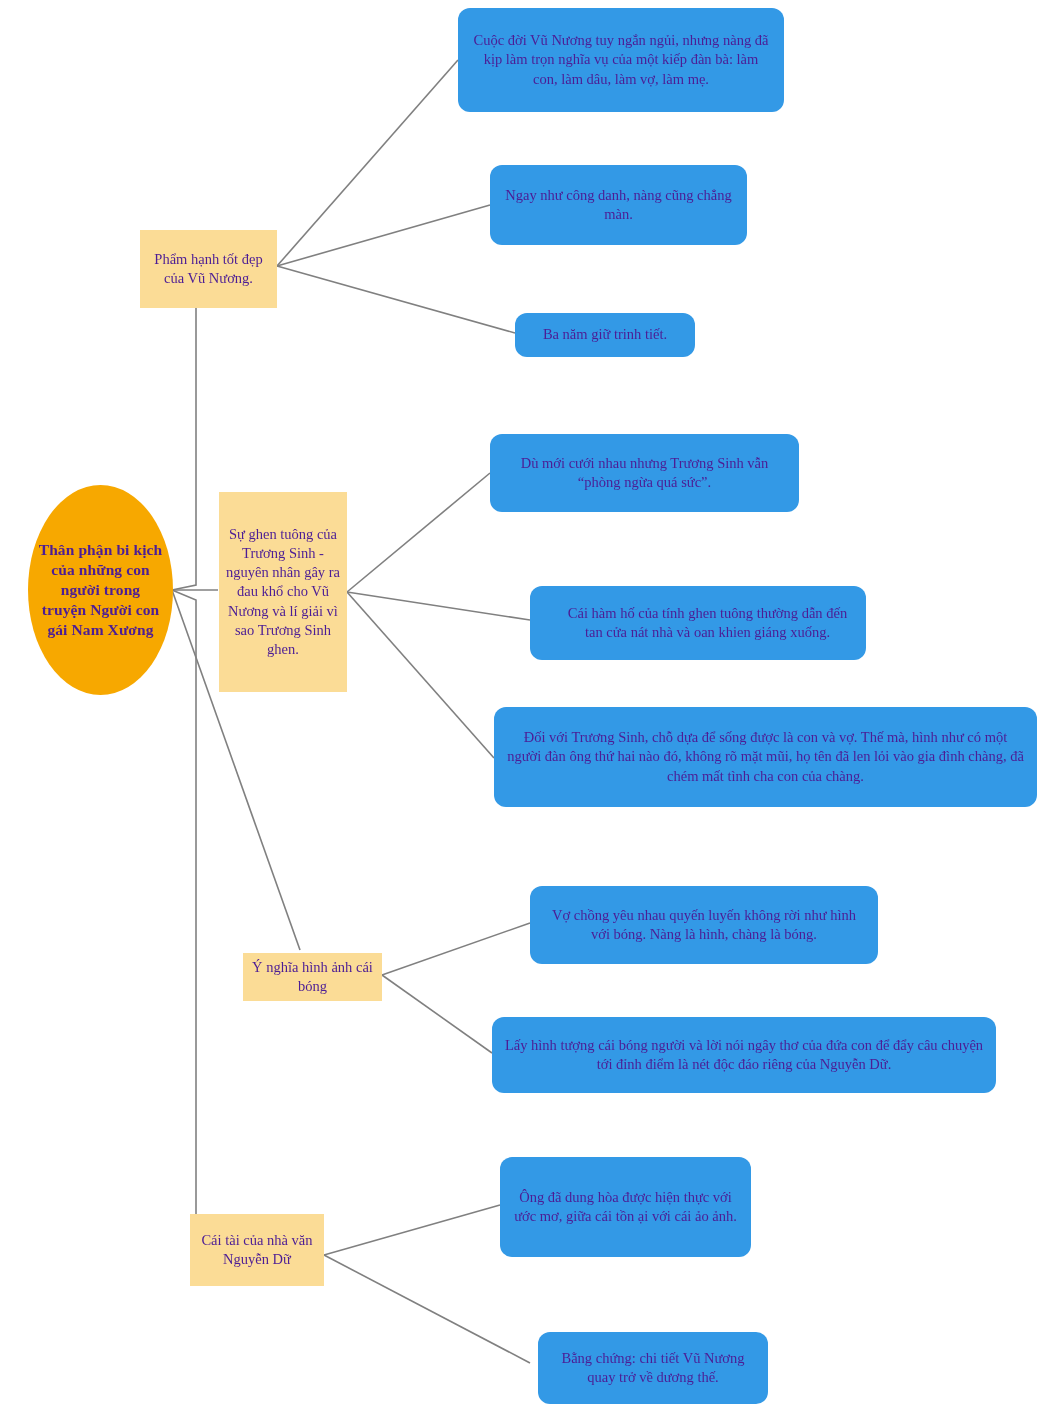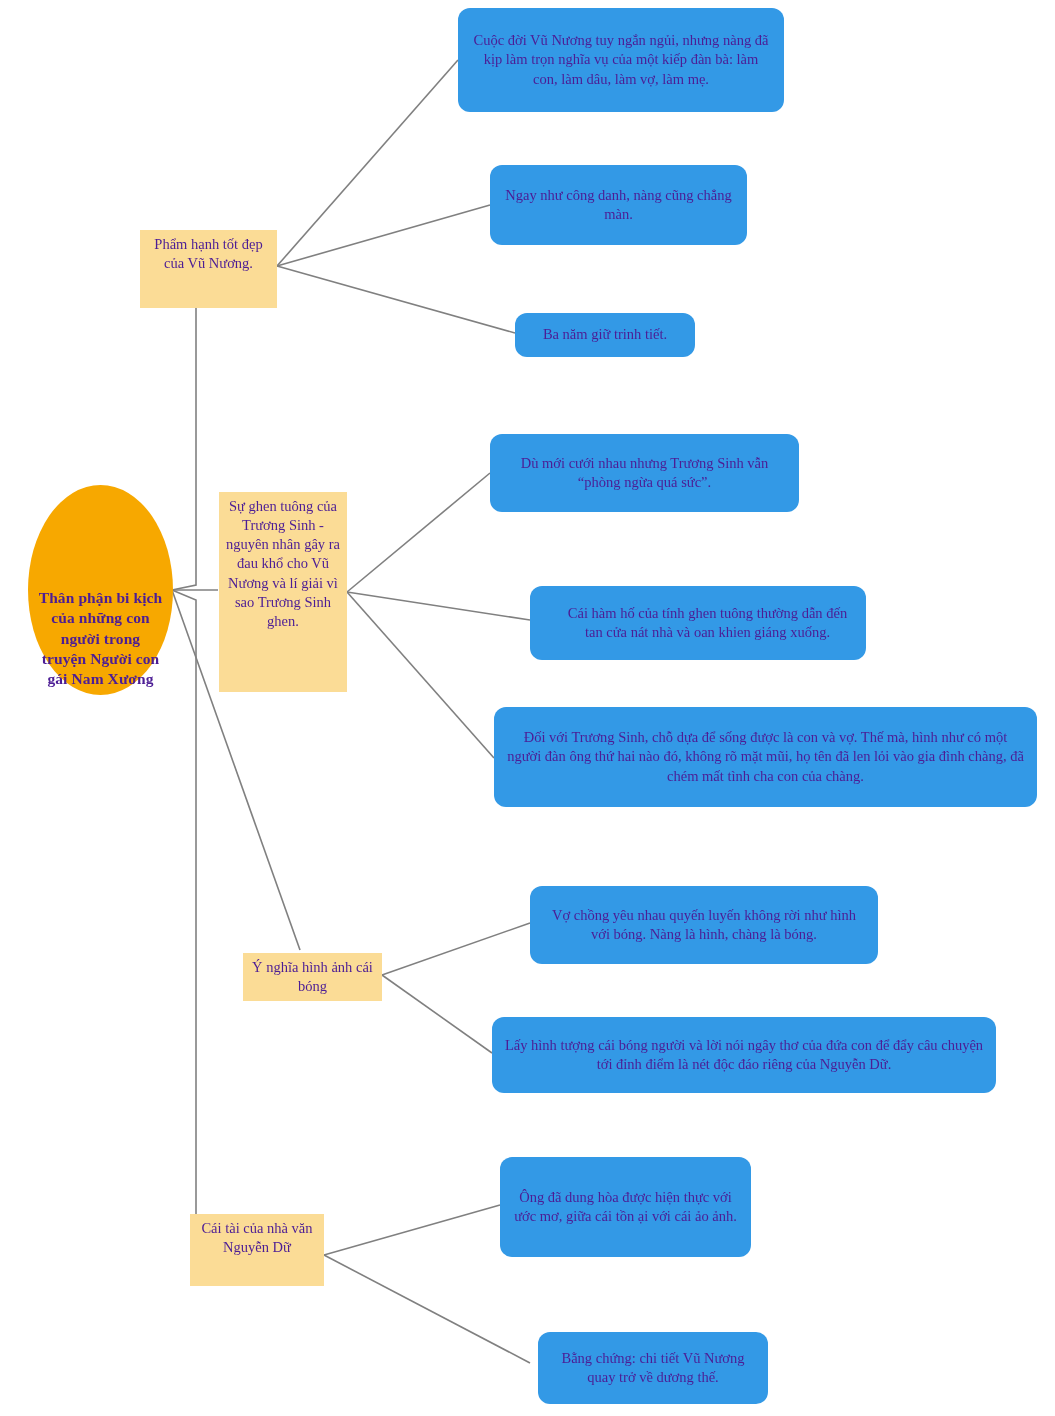--- a/index.html
+++ b/index.html
@@ -41,21 +41,21 @@
     line-height: 1.30;
     padding: 6px 10px;
     letter-spacing: .1px;
   }
   
   .branch {
     background: #fbdc96;
     font-size: 14.5px;
     line-height: 1.32;
     padding: 5px 7px;
-    align-items: flex-start;
+    align-items: center;
   }
   .branch > span { width: 100%; display:block; }
   
   .leaf {
     background: #3399e6;
     border-radius: 12px;
     font-size: 14.5px;
     line-height: 1.34;
     padding: 6px 12px;
     align-items: center;
@@ -87,21 +87,21 @@
       <path d="M347,592 L494,758"></path>
 
       <path d="M382,975 L530,923"></path>
       <path d="M382,975 L492,1053"></path>
 
       <path d="M324,1255 L500,1205"></path>
       <path d="M324,1255 L530,1363"></path>
     </g>
   </svg>
 
-  <div class="node root" style="left:28px; top:485px; width:145px; height:210px;align-items:flex-end;">
+  <div class="node root" style="left:28px; top:485px; width:145px; height:210px;">
     <span>Thân phận bi kịch của những con người trong truyện Người con gái Nam Xương</span>
   </div>
 
   <div class="node branch" style="left:140px; top:230px; width:137px; height:78px;">
     <span>Phẩm hạnh tốt đẹp của Vũ Nương.</span>
   </div>
 
   <div class="node leaf" style="left:458px; top:8px; width:326px; height:104px;">
     <span>Cuộc đời Vũ Nương tuy ngắn ngủi, nhưng nàng đã kịp làm trọn nghĩa vụ của một kiếp đàn bà: làm con, làm dâu, làm vợ, làm mẹ.</span>
   </div>

